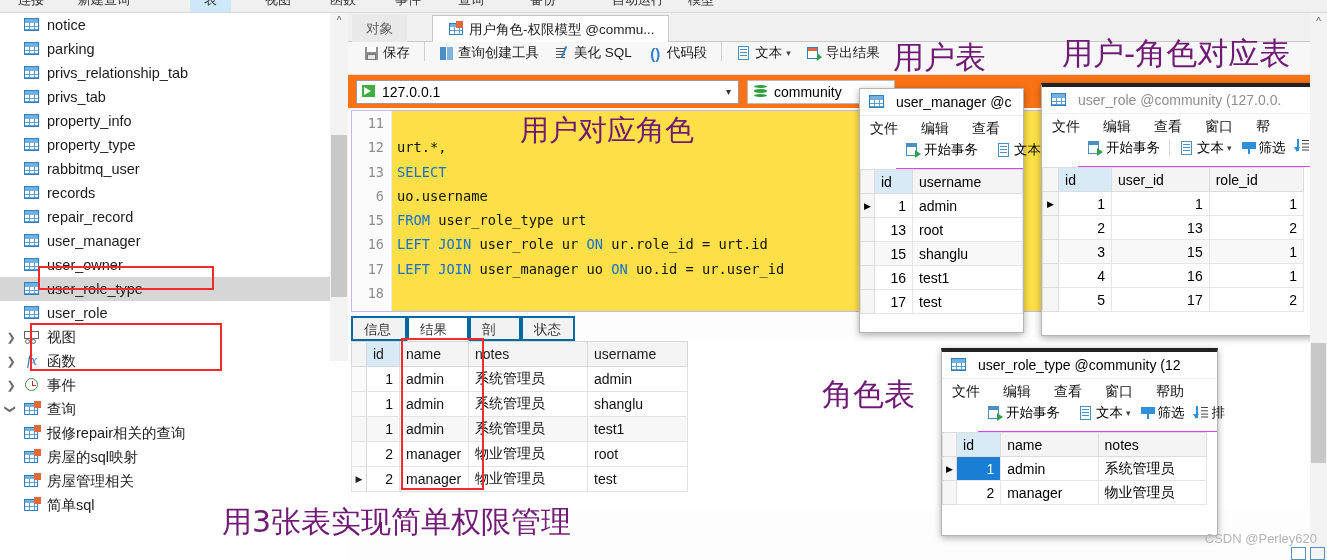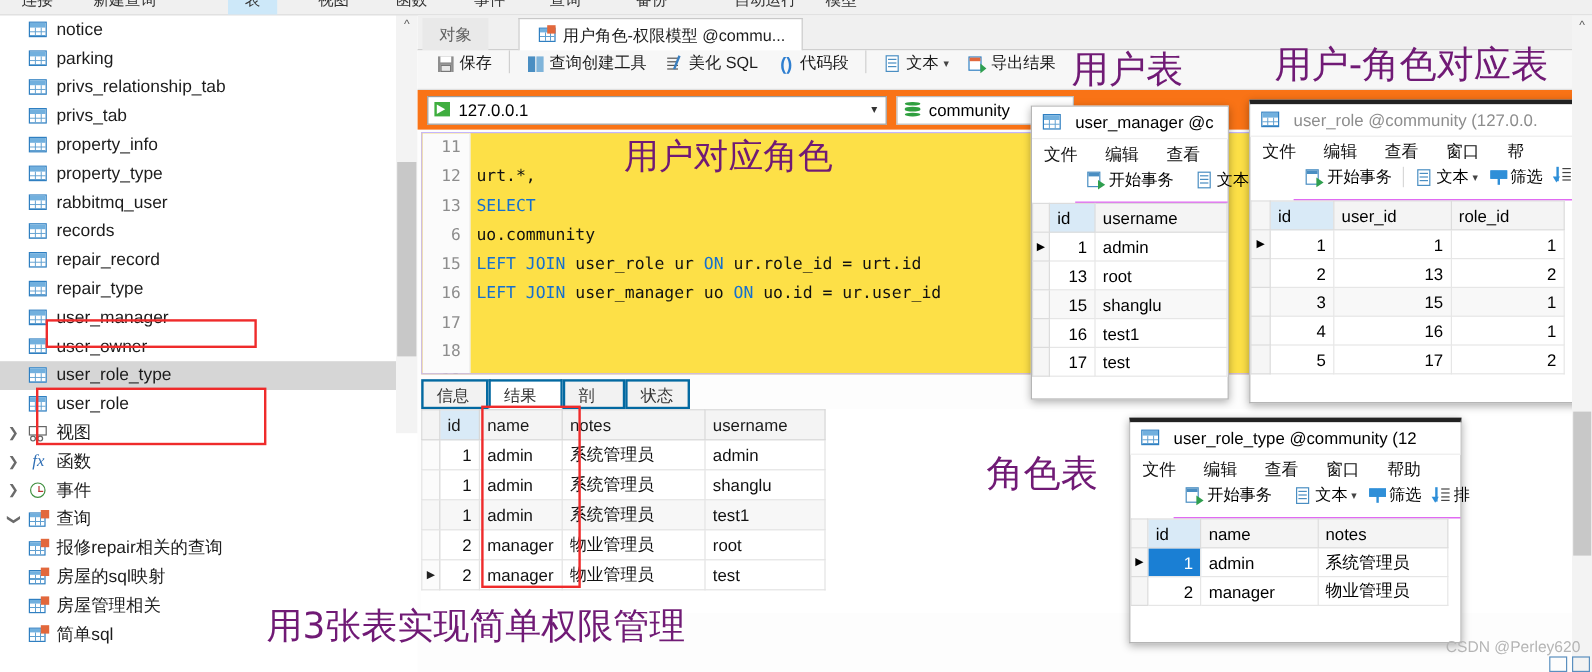--- a/index.html
+++ b/index.html
@@ -291,27 +291,20 @@
       <span class="ico ico-table">
           <span class="g"></span>
         </span>
       <span class="lbl">repair_record</span>
     </div>
     <div class="tree-item">
       <span class="tw"></span>
       <span class="ico ico-table">
           <span class="g"></span>
         </span>
-      <span class="lbl">repair_type</span>
-    </div>
-    <div class="tree-item">
-      <span class="tw"></span>
-      <span class="ico ico-table">
-          <span class="g"></span>
-        </span>
       <span class="lbl">user_manager</span>
     </div>
     <div class="tree-item">
       <span class="tw"></span>
       <span class="ico ico-table">
           <span class="g"></span>
         </span>
       <span class="lbl">user_owner</span>
     </div>
     <div class="tree-item sel">
@@ -488,21 +481,22 @@
         <div>15</div>
         <div>16</div>
         <div>17</div>
         <div>18</div>
         <div>19</div>
       </div>
       <div class="code">
         <div><span></span></div>
         <div><span>urt.*,</span></div>
         <div><span class="kw">SELECT</span></div>
-        <div><span>uo.community</span></div>
+        <div><span>uo.username</span></div>
+        <div><span class="kw">FROM</span><span> user_role_type urt</span></div>
         <div><span class="kw">LEFT JOIN</span><span> user_role ur </span><span class="kw">ON</span><span> ur.role_id = urt.id</span></div>
         <div><span class="kw">LEFT JOIN</span><span> user_manager uo </span><span class="kw">ON</span><span> uo.id = ur.user_id</span></div>
         <div><span></span></div>
         <div><span></span></div>
       </div>
       <div class="ed-scroll">
         <div class="up">^</div>
         <div class="dn">˅</div>
       </div>
     </div>

